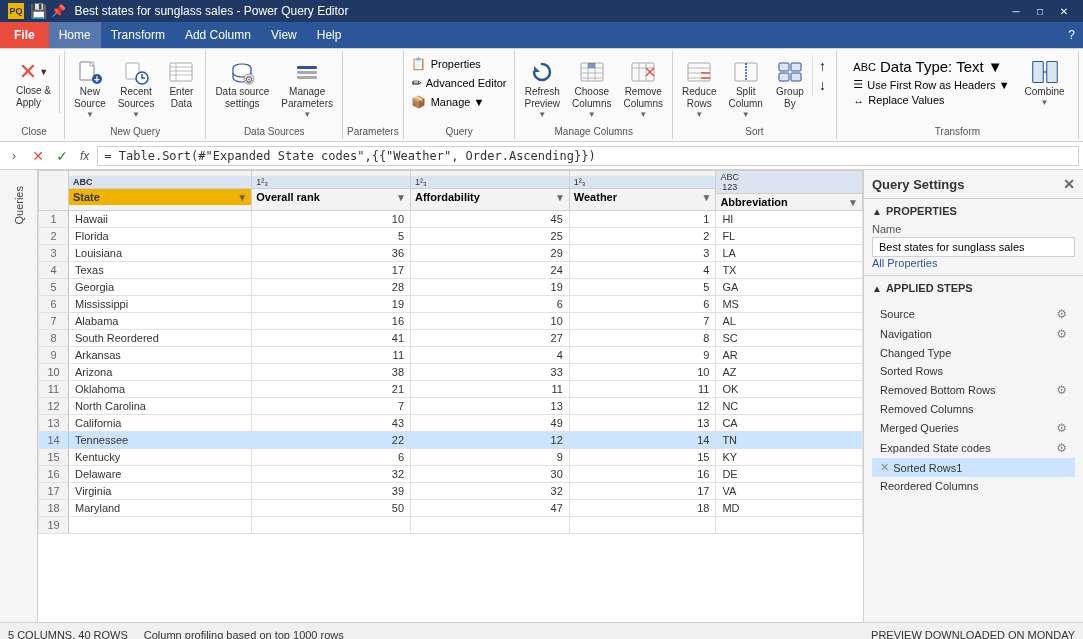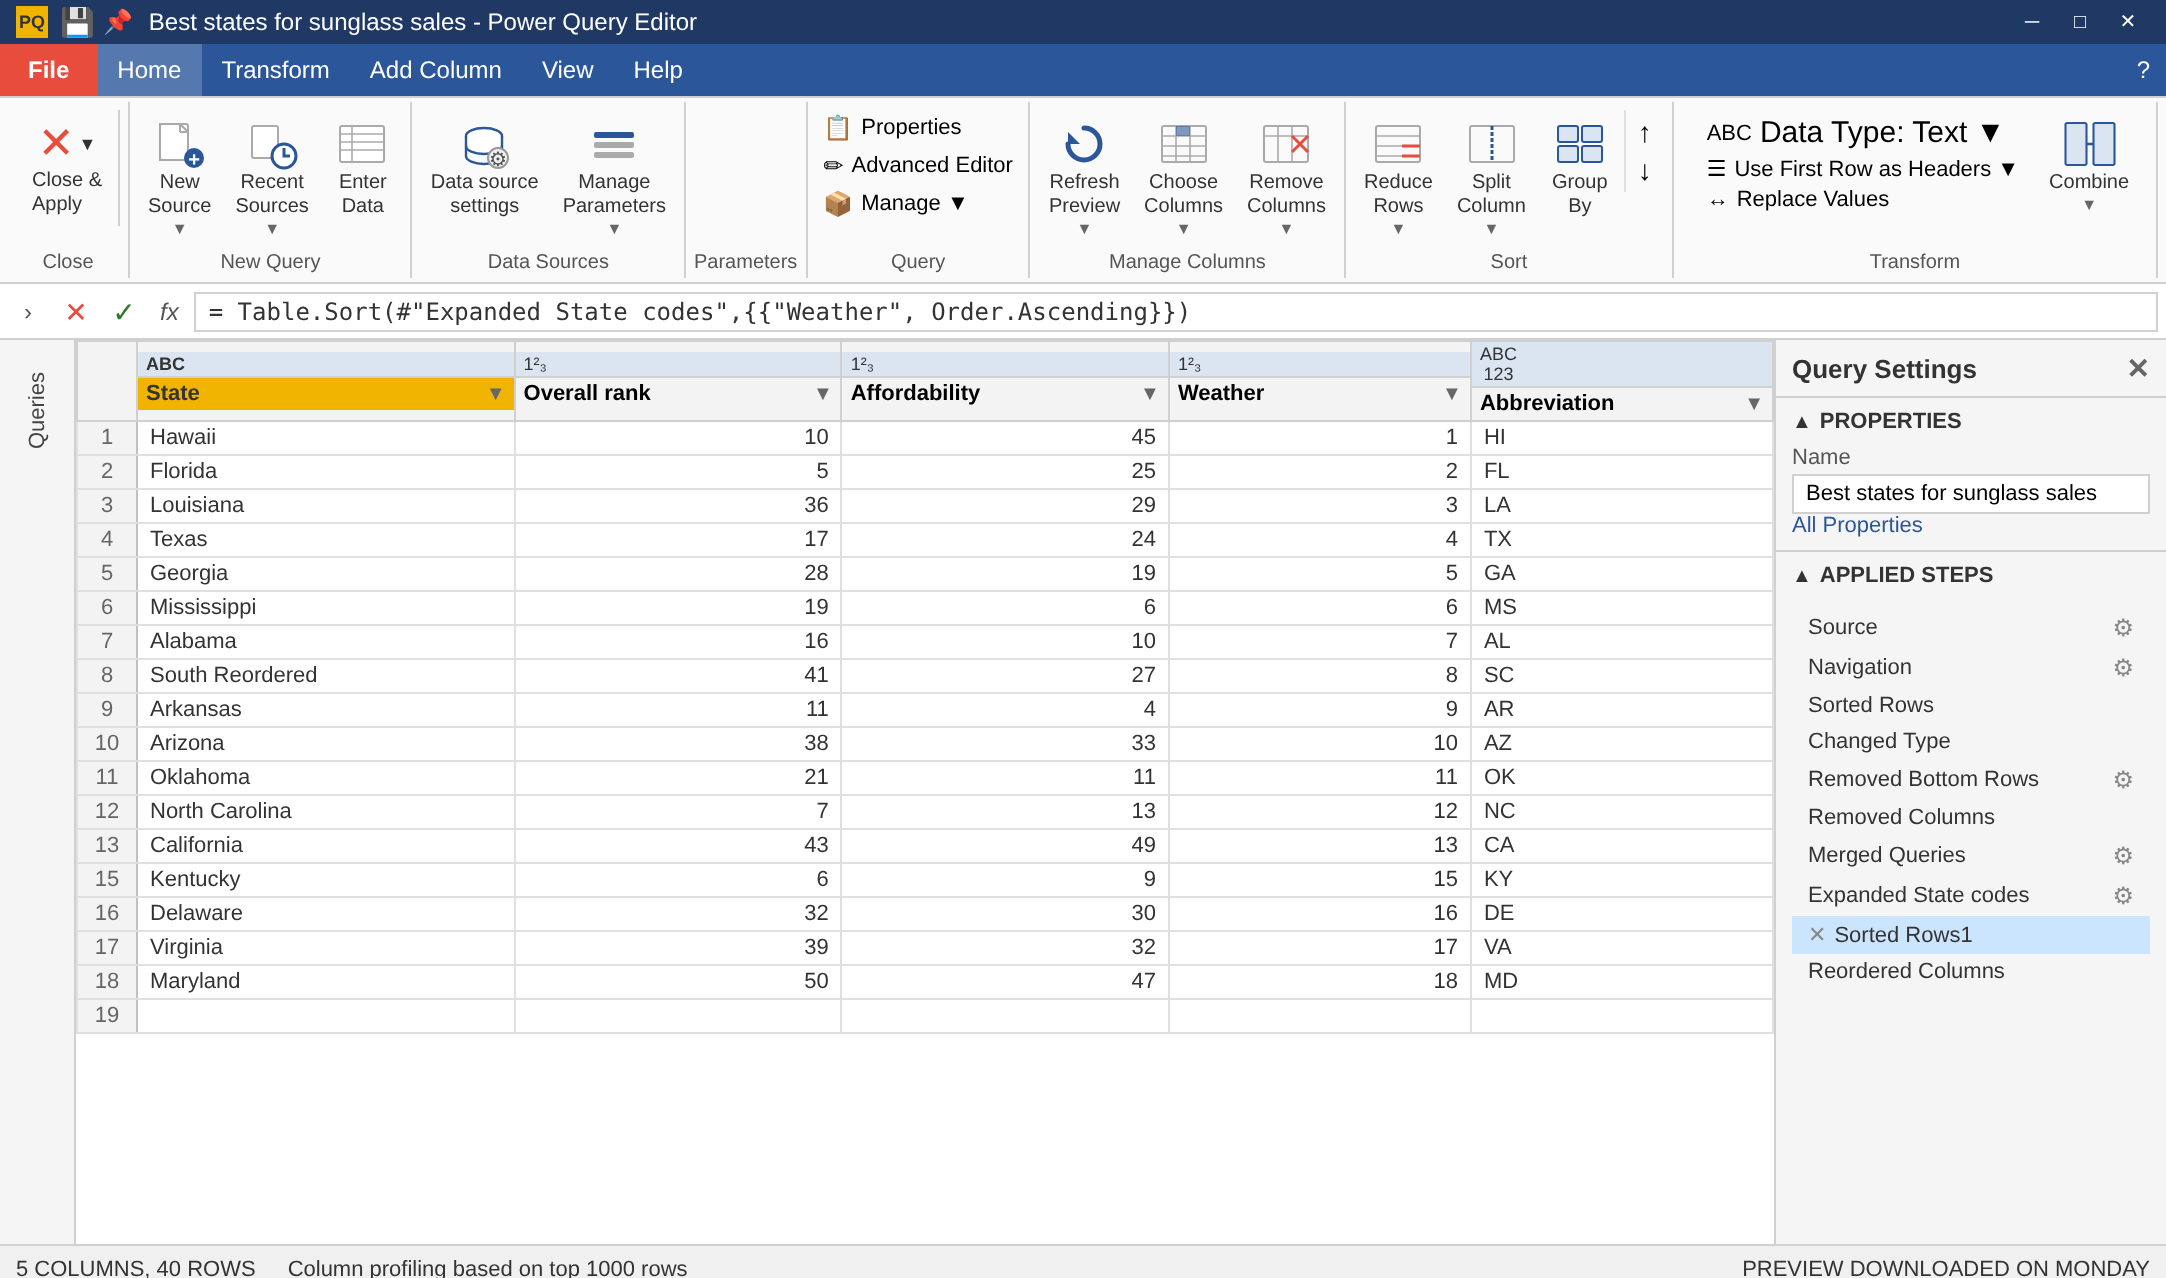--- a/index.html
+++ b/index.html
@@ -57,21 +57,21 @@
     .col-type { background: #dbe5f1; padding: 1px 4px; font-size: 10px; color: #333; display: flex; align-items: center; gap: 2px; border-bottom: 1px solid #d0d0d0; }
     .col-name { padding: 2px 4px; font-size: 11px; font-weight: 600; display: flex; align-items: center; justify-content: space-between; background: #f3f3f3; }
     .col-name.highlighted { background: #f0b400; color: #333; }
     .col-filter { font-size: 10px; color: #666; }
     td { border: 1px solid #e0e0e0; padding: 2px 6px; font-size: 11px; color: #333; white-space: nowrap; }
     td.row-num { background: #f3f3f3; color: #666; text-align: center; font-size: 11px; border-right: 1px solid #c0c0c0; min-width: 30px; }
     td.num-val { text-align: right; }
     .row-selected td { background: #cce5ff; }
 
     
-    .query-settings { width: 196px; background: #f5f5f5; border-left: 1px solid #d0d0d0; display: flex; flex-direction: column; }
+    .query-settings { width: 220px; background: #f5f5f5; border-left: 1px solid #d0d0d0; display: flex; flex-direction: column; }
     .qs-header { display: flex; justify-content: space-between; align-items: center; padding: 6px 8px; font-size: 13px; font-weight: 600; color: #333; border-bottom: 1px solid #d0d0d0; background: #f5f5f5; }
     .qs-close { cursor: pointer; font-size: 14px; color: #666; }
     .qs-section { padding: 6px 8px; border-bottom: 1px solid #d0d0d0; }
     .qs-section-header { display: flex; align-items: center; gap: 4px; font-size: 11px; font-weight: 700; color: #333; margin-bottom: 6px; }
     .qs-section-arrow { font-size: 10px; }
     .qs-name-input { width: 100%; border: 1px solid #d0d0d0; padding: 3px 6px; font-size: 11px; background: white; }
     .qs-link { font-size: 11px; color: #2b579a; cursor: pointer; margin-top: 0; display: block; }
     .applied-steps { padding: 4px 0; }
     .step-item { display: flex; align-items: center; justify-content: space-between; padding: 3px 8px; font-size: 11px; cursor: pointer; color: #333; }
     .step-item.active { background: #cce5ff; color: #333; }
@@ -524,20 +524,28 @@
               <td>NC</td>
             </tr>
             <tr>
               <td class="row-num">13</td>
               <td>California</td>
               <td class="num-val">43</td>
               <td class="num-val">49</td>
               <td class="num-val">13</td>
               <td>CA</td>
             </tr>
+            <tr class="row-selected">
+              <td class="row-num">14</td>
+              <td>Tennessee</td>
+              <td class="num-val">22</td>
+              <td class="num-val">12</td>
+              <td class="num-val">14</td>
+              <td>TN</td>
+            </tr>
             <tr>
               <td class="row-num">15</td>
               <td>Kentucky</td>
               <td class="num-val">6</td>
               <td class="num-val">9</td>
               <td class="num-val">15</td>
               <td>KY</td>
             </tr>
             <tr>
               <td class="row-num">16</td>
@@ -606,26 +614,26 @@
             <span class="step-gear">⚙</span>
           </div>
           <div class="step-item">
             <div class="step-left">
               <span>Navigation</span>
             </div>
             <span class="step-gear">⚙</span>
           </div>
           <div class="step-item">
             <div class="step-left">
+              <span>Changed Type</span>
+            </div>
+          </div>
+          <div class="step-item">
+            <div class="step-left">
               <span>Sorted Rows</span>
-            </div>
-          </div>
-          <div class="step-item">
-            <div class="step-left">
-              <span>Changed Type</span>
             </div>
           </div>
           <div class="step-item">
             <div class="step-left">
               <span>Removed Bottom Rows</span>
             </div>
             <span class="step-gear">⚙</span>
           </div>
           <div class="step-item">
             <div class="step-left">

